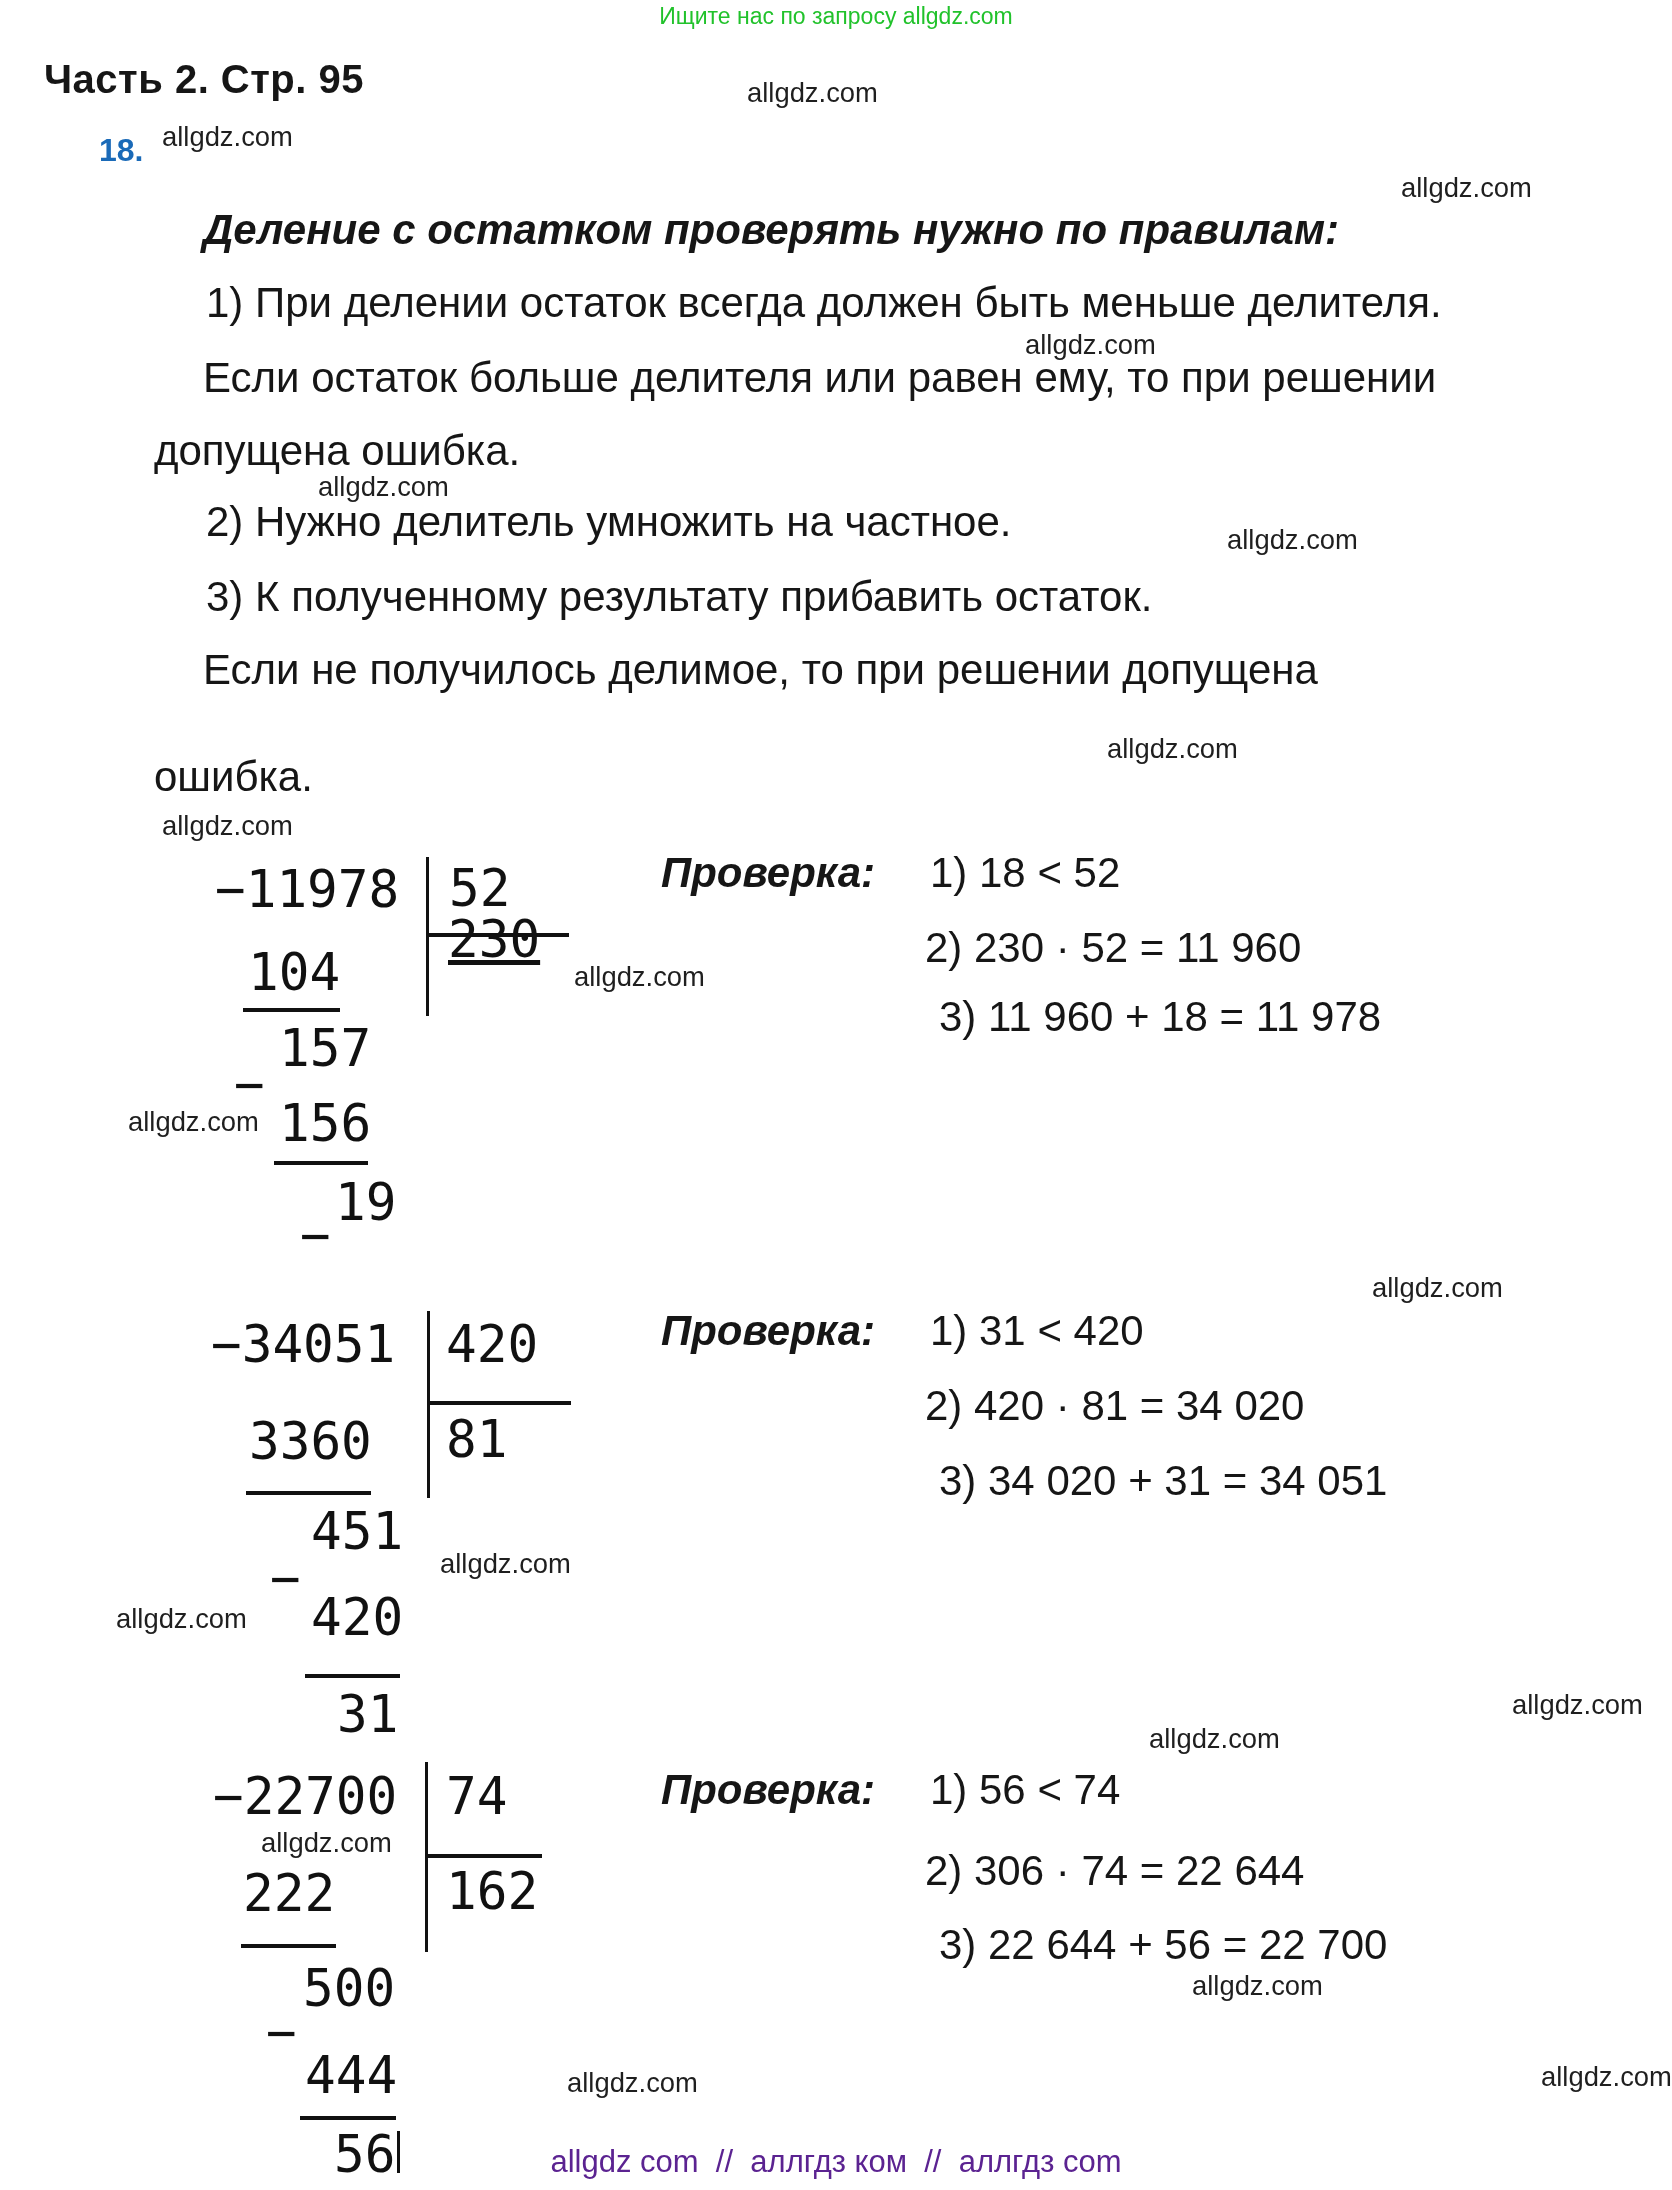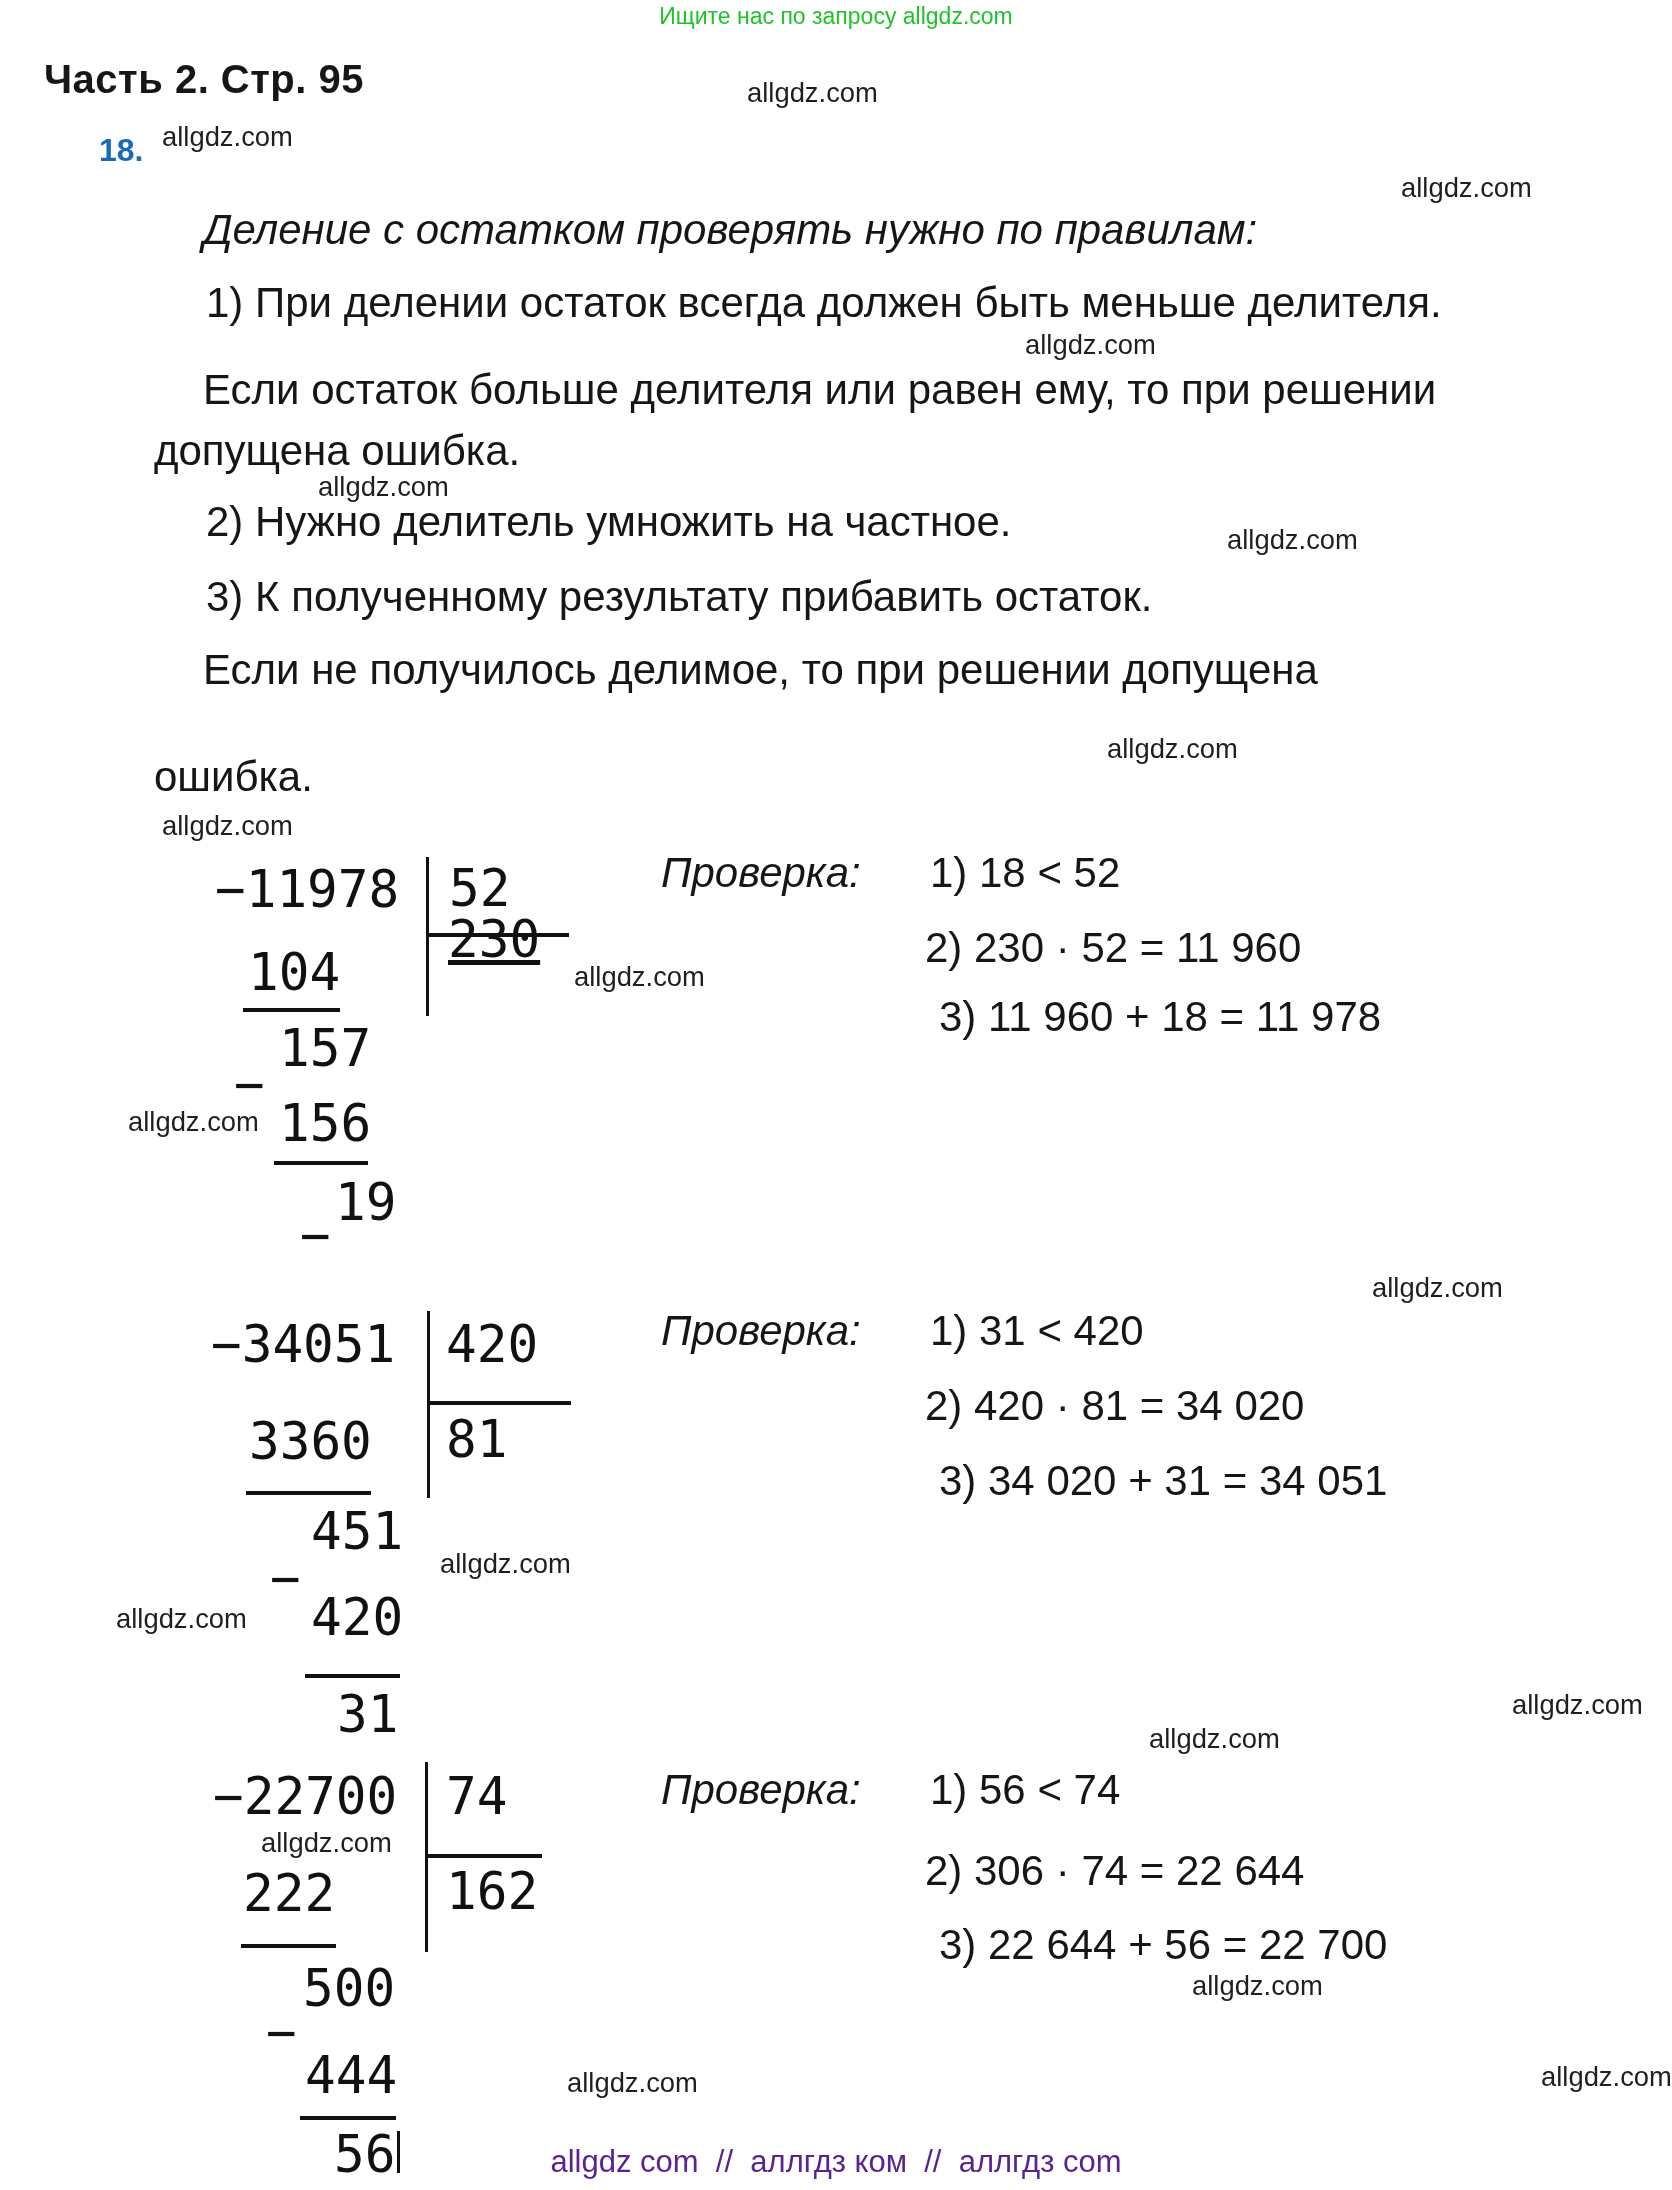--- a/index.html
+++ b/index.html
@@ -5,21 +5,21 @@
   html,body{margin:0;padding:0;background:#888;}
   #page{
     position:relative;
     width:1672px;height:2190px;
     background:#ffffff;
     font-family:"Liberation Sans",sans-serif;
     color:#161616;
     overflow:hidden;
   }
   .t{position:absolute;font-size:42px;line-height:1.08;white-space:pre;color:#161616;}
-  .it{font-style:italic;}
+  .it{font-style:italic;font-weight:bold;}
   .center{left:0;width:1672px;text-align:center;}
   .notice{font-size:23px;color:#21c22b;}
   .title{font-size:40px;font-weight:bold;letter-spacing:0.5px;}
   .tasknum{font-size:32px;font-weight:bold;color:#1a6ab8;}
   .wm{position:absolute;font-size:27.4px;color:#1f1f1f;white-space:pre;}
   .mono{position:absolute;font-family:"DejaVu Sans Mono",monospace;font-size:51px;line-height:1;white-space:pre;color:#111;}
   .vline{position:absolute;width:2.7px;background:#111;}
   .hline{position:absolute;height:3.7px;background:#111;}
   .cursor{position:absolute;width:2.7px;background:#111;}
   .chk{font-size:42px;}
@@ -49,21 +49,21 @@
   <span class="wm" style="left:116px;top:1603px;">allgdz.com</span>
   <span class="wm" style="left:261px;top:1827px;">allgdz.com</span>
   <span class="wm" style="left:1149px;top:1723px;">allgdz.com</span>
   <span class="wm" style="left:1512px;top:1689px;">allgdz.com</span>
   <span class="wm" style="left:1192px;top:1970px;">allgdz.com</span>
   <span class="wm" style="left:567px;top:2067px;">allgdz.com</span>
   <span class="wm" style="left:1541px;top:2061px;">allgdz.com</span>
 
   <div class="t it" style="left:203px;top:207px;">Деление с остатком проверять нужно по правилам:</div>
   <div class="t" style="left:206px;top:280px;">1) При делении остаток всегда должен быть меньше делителя.</div>
-  <div class="t" style="left:203px;top:355px;margin-top:12px;">Если остаток больше делителя или равен ему, то при решении</div>
+  <div class="t" style="left:203px;top:355px;">Если остаток больше делителя или равен ему, то при решении</div>
   <div class="t" style="left:154px;top:428px;">допущена ошибка.</div>
   <div class="t" style="left:206px;top:499px;">2) Нужно делитель умножить на частное.</div>
   <div class="t" style="left:206px;top:574px;">3) К полученному результату прибавить остаток.</div>
   <div class="t" style="left:203px;top:647px;">Если не получилось делимое, то при решении допущена</div>
   <div class="t" style="left:154px;top:722px;margin-top:32px;">ошибка.</div>
 
   <div>
     <span class="mono" style="left:215px;top:864px;">−11978</span>
     <div class="vline" style="left:426px;top:857px;height:159px;"></div>
     <span class="mono" style="left:449px;top:863px;">52</span>

